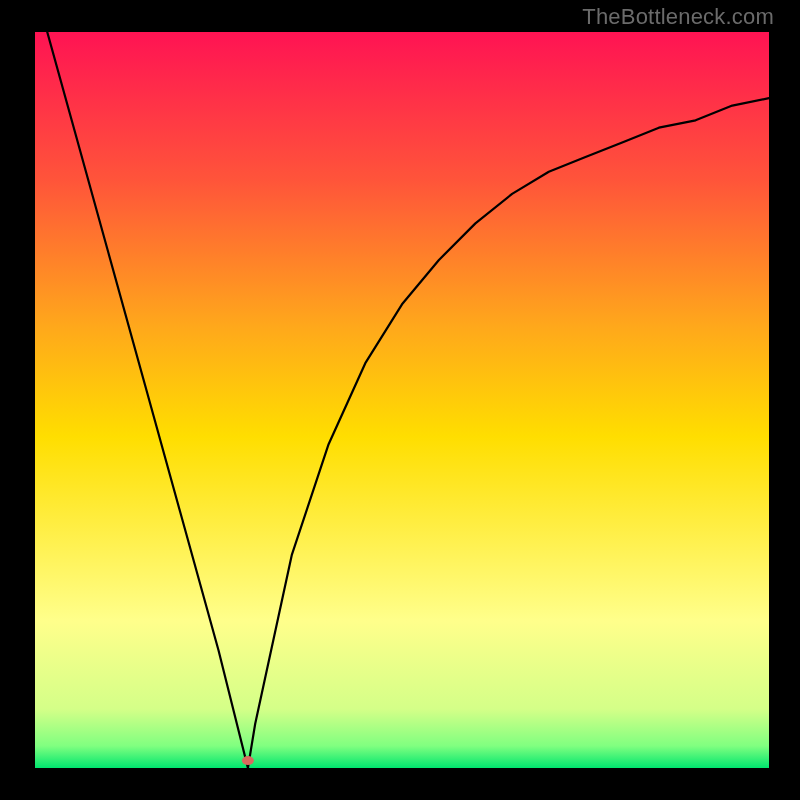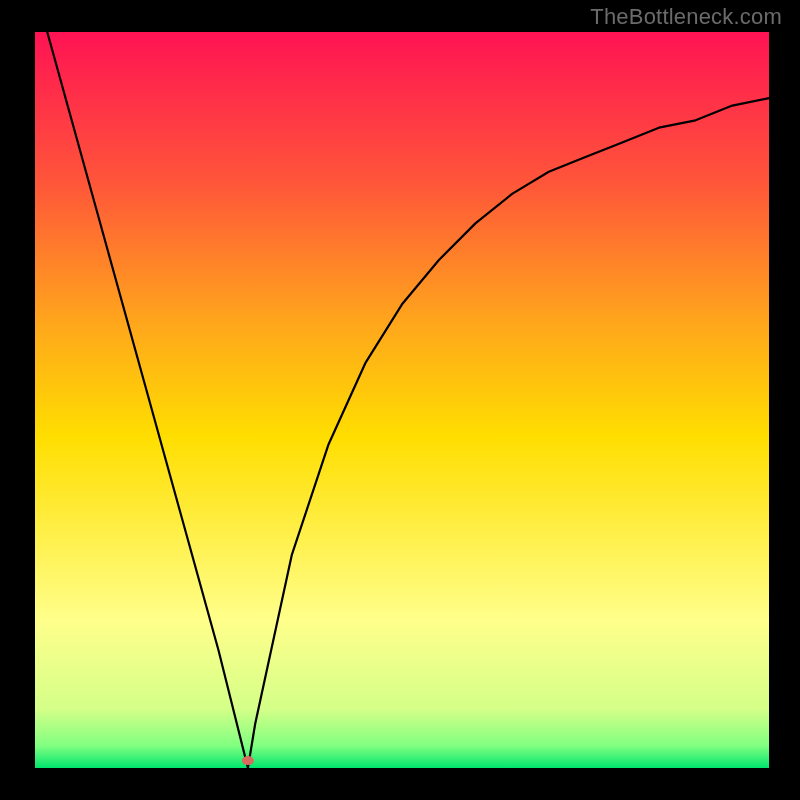--- a/index.html
+++ b/index.html
@@ -11,21 +11,21 @@
     overflow: hidden;
   }
   .chart-container {
     position: relative;
     width: 800px;
     height: 800px;
   }
   .attribution {
     position: absolute;
     top: 4px;
-    right: 18px;
+    right: 26px;
     font-family: Arial, Helvetica, sans-serif;
     font-size: 22px;
     font-weight: 500;
     color: #6b6b6b;
     z-index: 10;
     letter-spacing: 0.2px;
   }
   svg.chart {
     position: absolute;
     top: 0;

